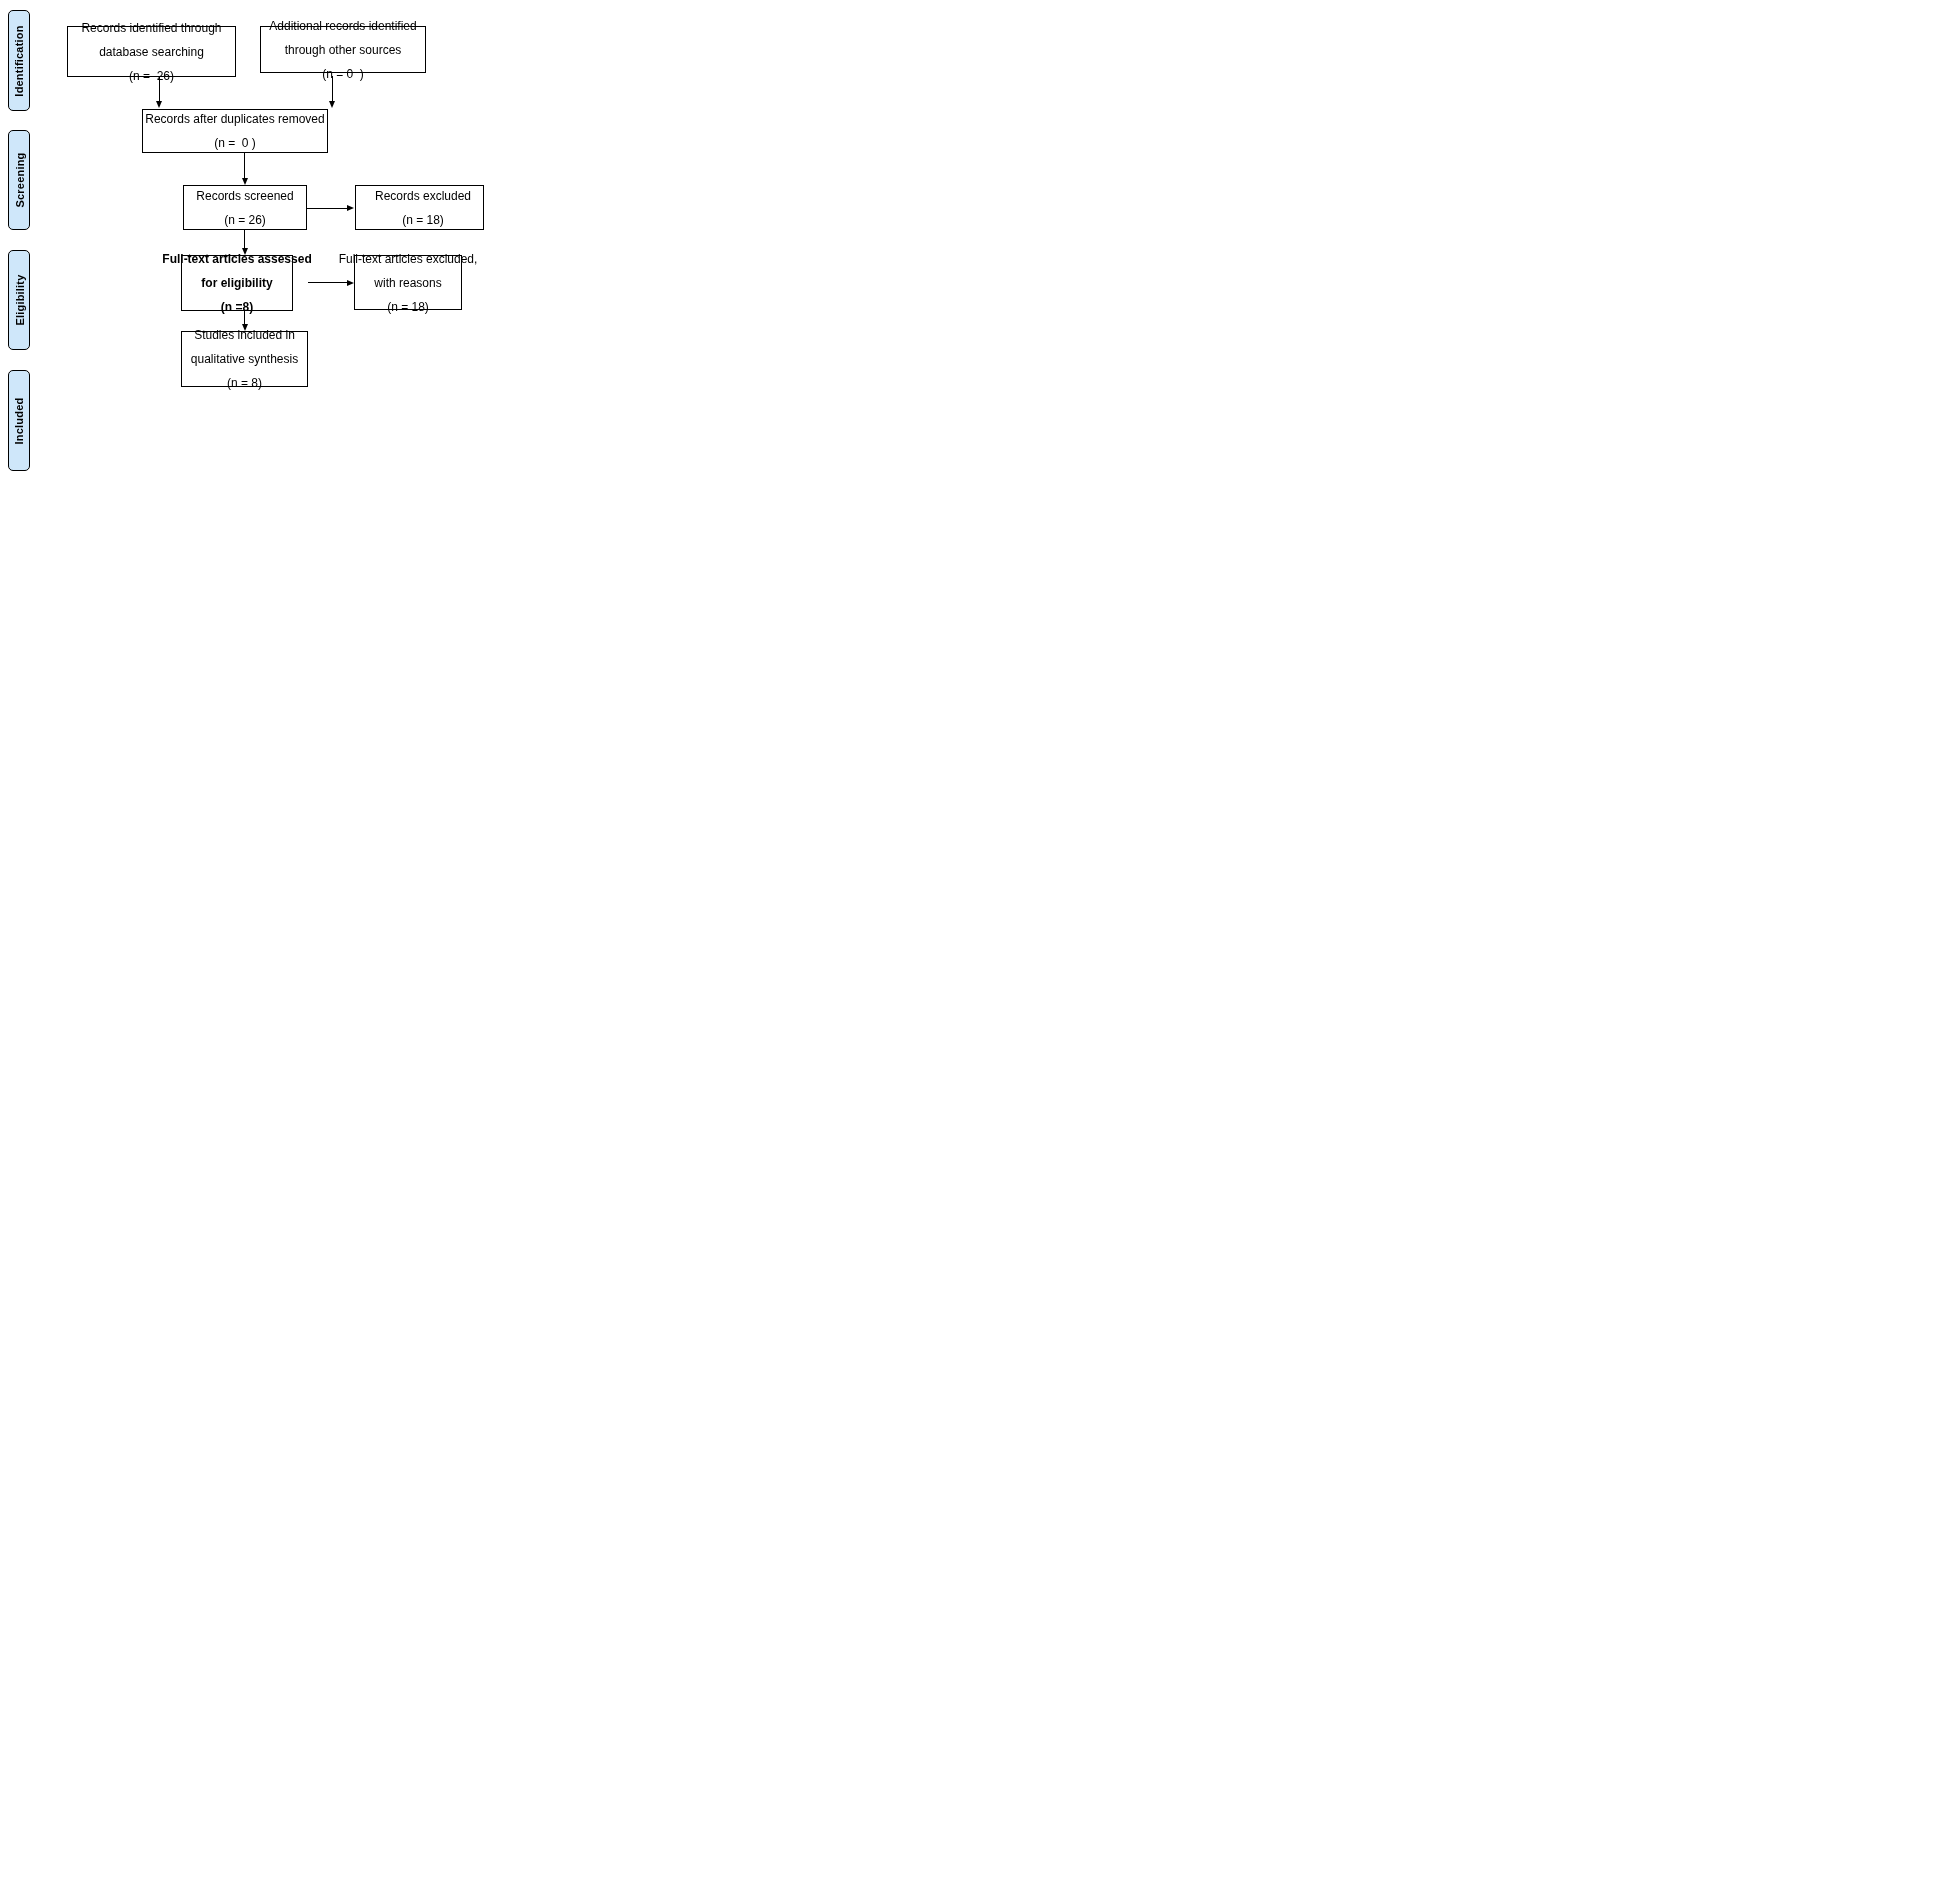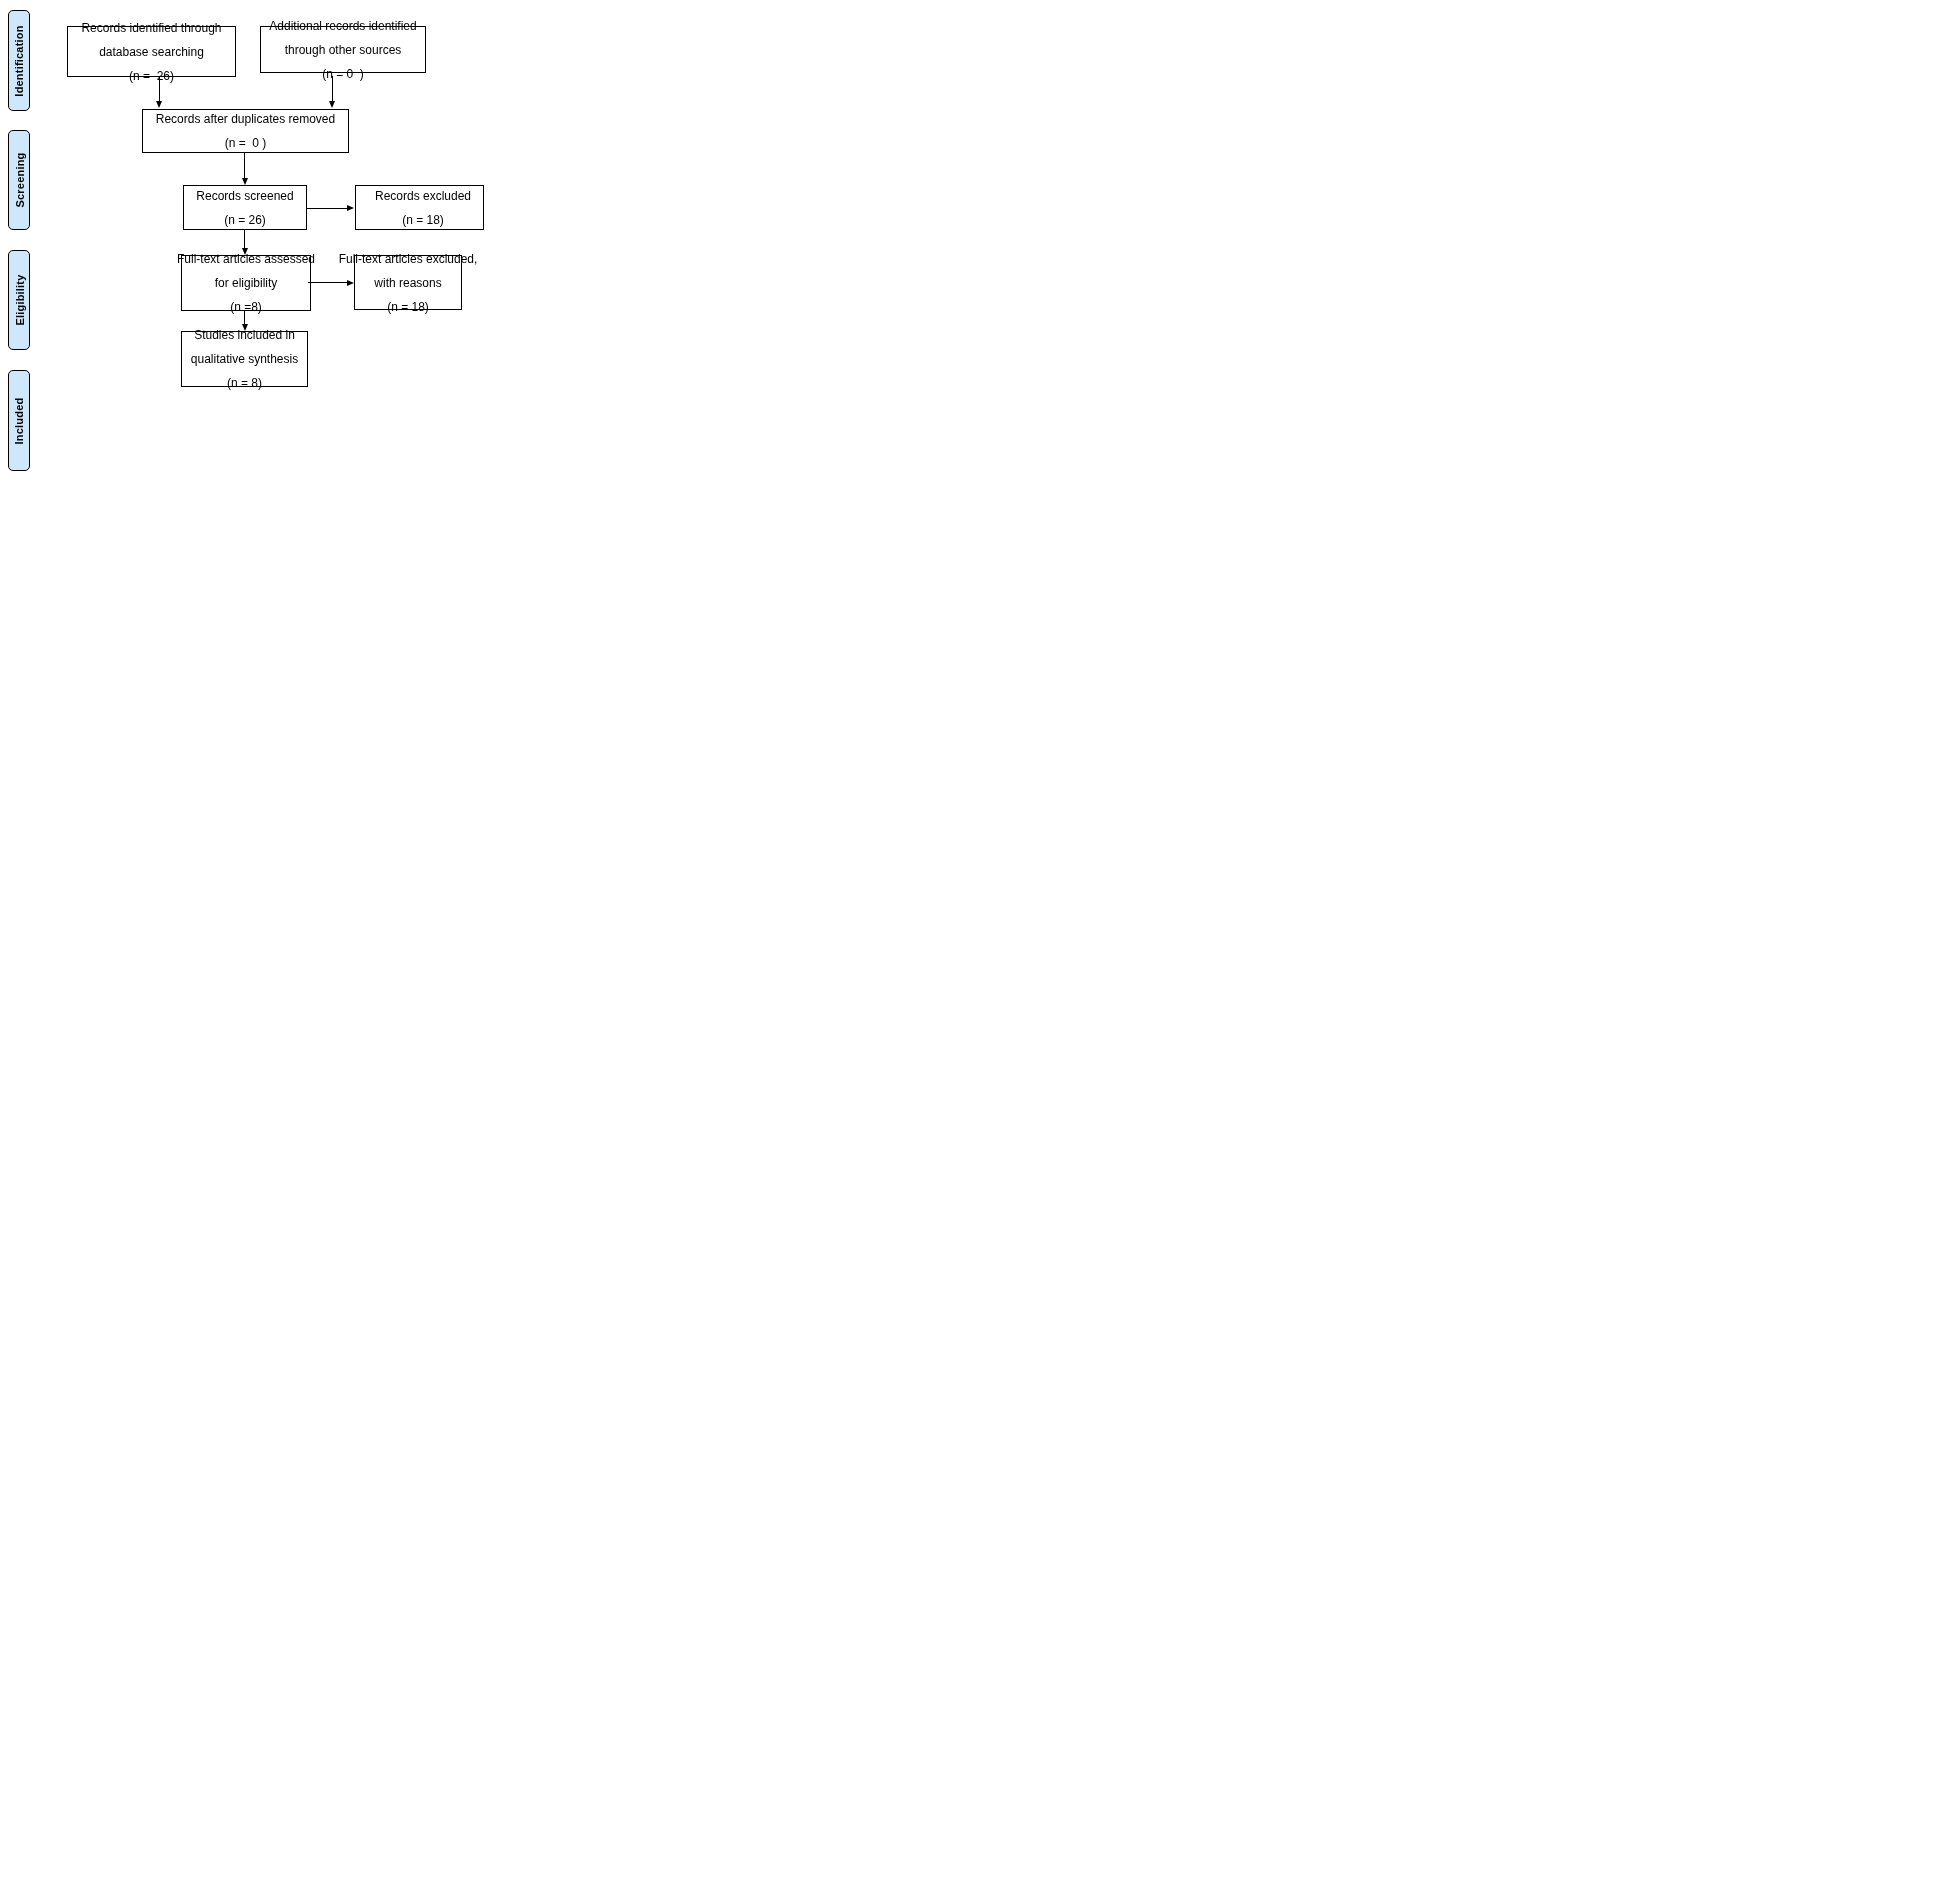--- a/index.html
+++ b/index.html
@@ -102,35 +102,35 @@
     <div class="line">Records identified through</div>
     <div class="line">database searching</div>
     <div class="line">(n =  26)</div>
   </div>
   <div class="flow-box" style="left:260px;top:26px;width:166px;height:47px;align-items:center;">
     <div class="line">Additional records identified</div>
     <div class="line">through other sources</div>
     <div class="line">(n = 0  )</div>
   </div>
 
-  <div class="flow-box" style="left:142px;top:109px;width:207px;height:44px;">
+  <div class="flow-box" style="left:142px;top:109px;width:186px;height:44px;">
     <div class="line">Records after duplicates removed</div>
     <div class="line">(n =  0 )</div>
   </div>
 
   <div class="flow-box" style="left:183px;top:185px;width:124px;height:45px;align-items:center;">
     <div class="line">Records screened</div>
     <div class="line">(n = 26)</div>
   </div>
   <div class="flow-box" style="left:355px;top:185px;width:129px;height:45px;padding-left:7px;">
     <div class="line">Records excluded</div>
     <div class="line">(n = 18)</div>
   </div>
 
-  <div class="flow-box" style="left:181px;top:255px;width:130px;height:56px;">
+  <div class="flow-box" style="left:181px;top:255px;width:112px;height:56px;font-weight:bold;">
     <div class="line">Full-text articles assessed</div>
     <div class="line">for eligibility</div>
     <div class="line">(n =8)</div>
   </div>
   <div class="flow-box" style="left:354px;top:255px;width:108px;height:55px;">
     <div class="line">Full-text articles excluded,</div>
     <div class="line">with reasons</div>
     <div class="line">(n = 18)</div>
   </div>
 

